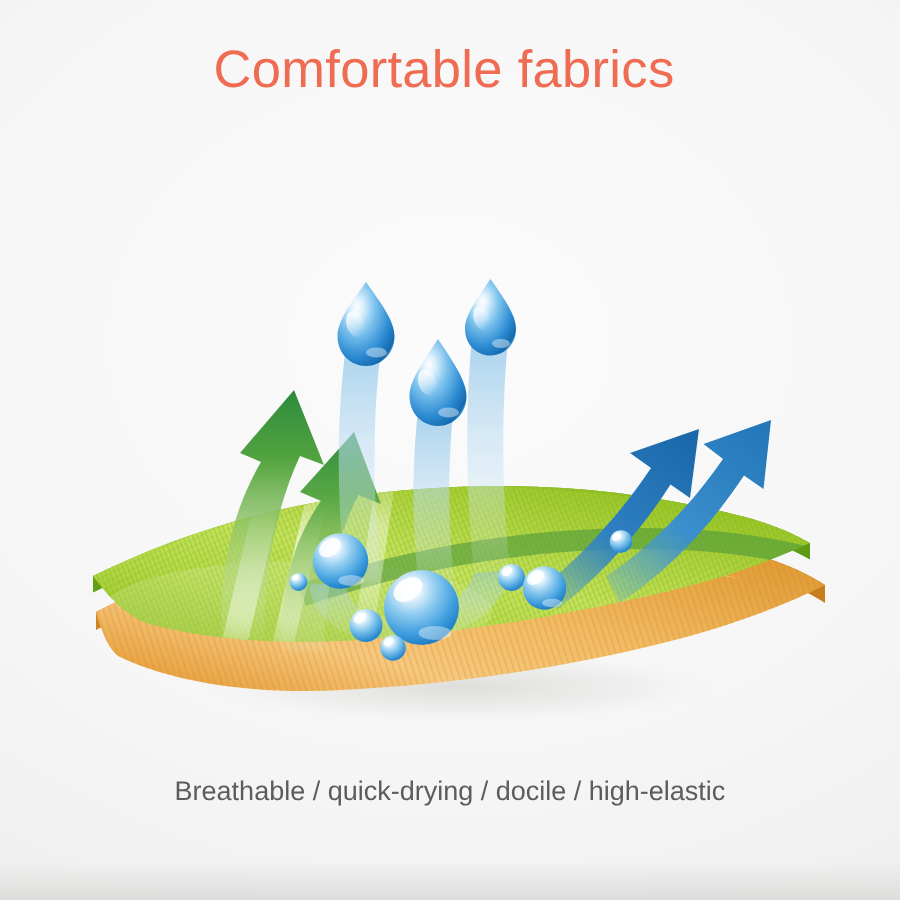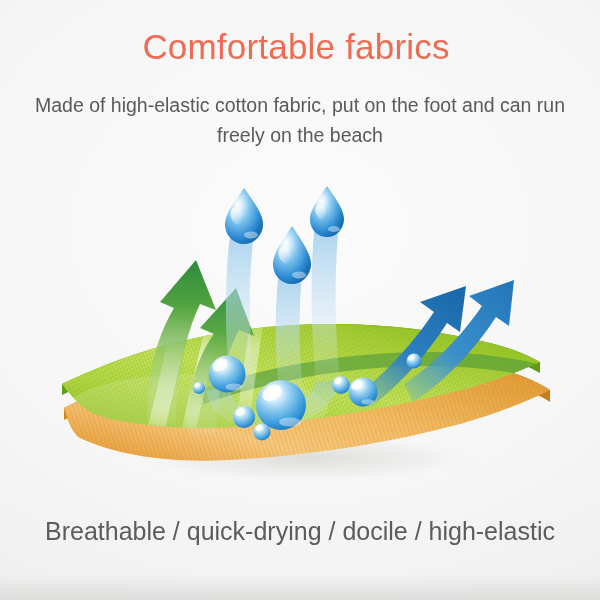--- a/index.html
+++ b/index.html
@@ -55,21 +55,21 @@
     line-height: 1.52;
     padding: 0 22px;
     box-sizing: border-box;
   }
   .caption {
     position: absolute;
     top: 517px;
     left: 0;
     width: 600px;
     text-align: center;
-    font-size: 25px;
+    font-size: 18px;
     font-weight: 400;
     color: #5c5c5c;
   }
 
   
   #illustration {
     position: absolute;
     left: 48px;
     top: 176px;
     width: 504px;
@@ -81,21 +81,20 @@
     height: 100%;
   }
 </style>
 </head>
 <body>
 
 <div id="page">
 
   <div class="title">Comfortable fabrics</div>
 
-  <div class="subtitle">Made of high-elastic cotton fabric, put on the foot and can run freely on the beach</div>
 
   <div id="illustration">
     <svg viewBox="0 0 504 318" xmlns="http://www.w3.org/2000/svg" role="img">
       <defs>
 
         <linearGradient id="gGreenTop" x1="0.08" y1="0.9" x2="0.88" y2="0.12">
           <stop offset="0%" stop-color="#9ec92f"></stop>
           <stop offset="22%" stop-color="#b4d948"></stop>
           <stop offset="48%" stop-color="#c6e35e"></stop>
           <stop offset="76%" stop-color="#aed33f"></stop>

